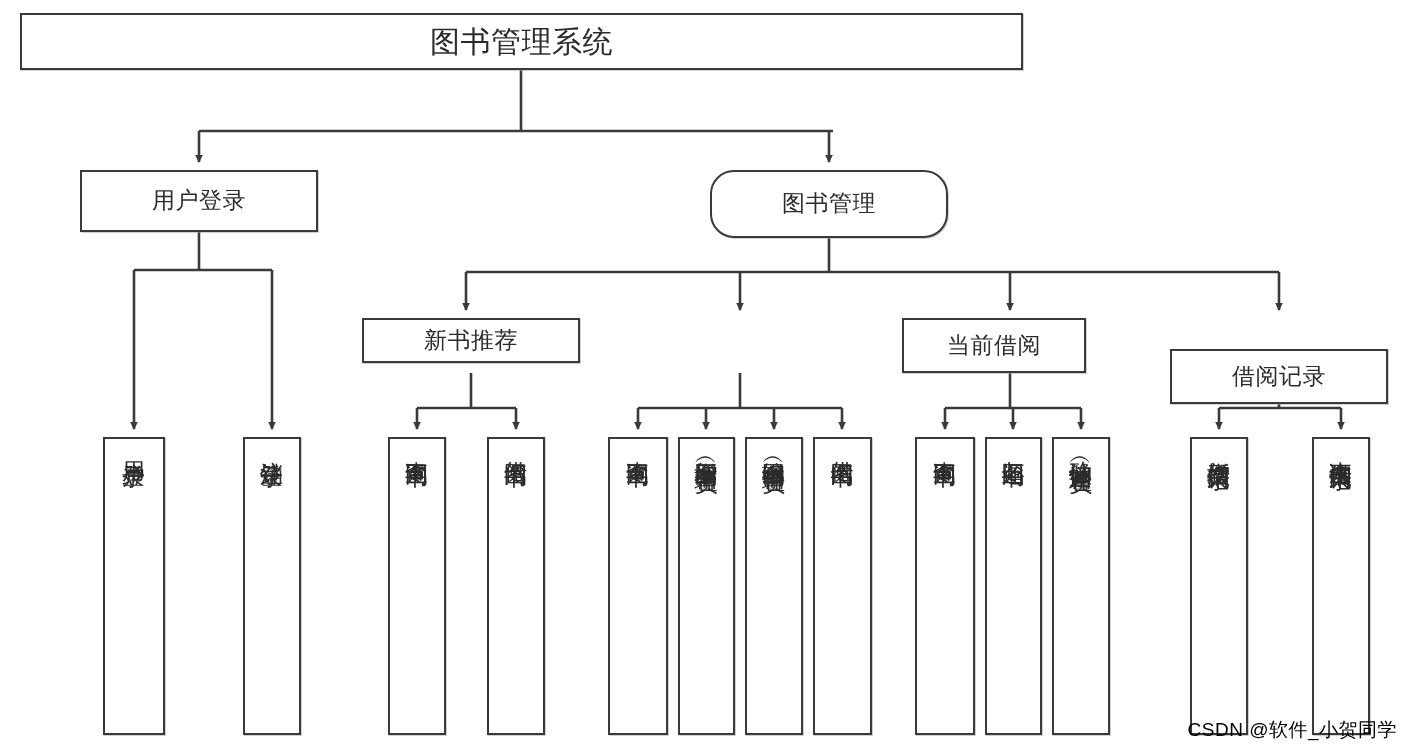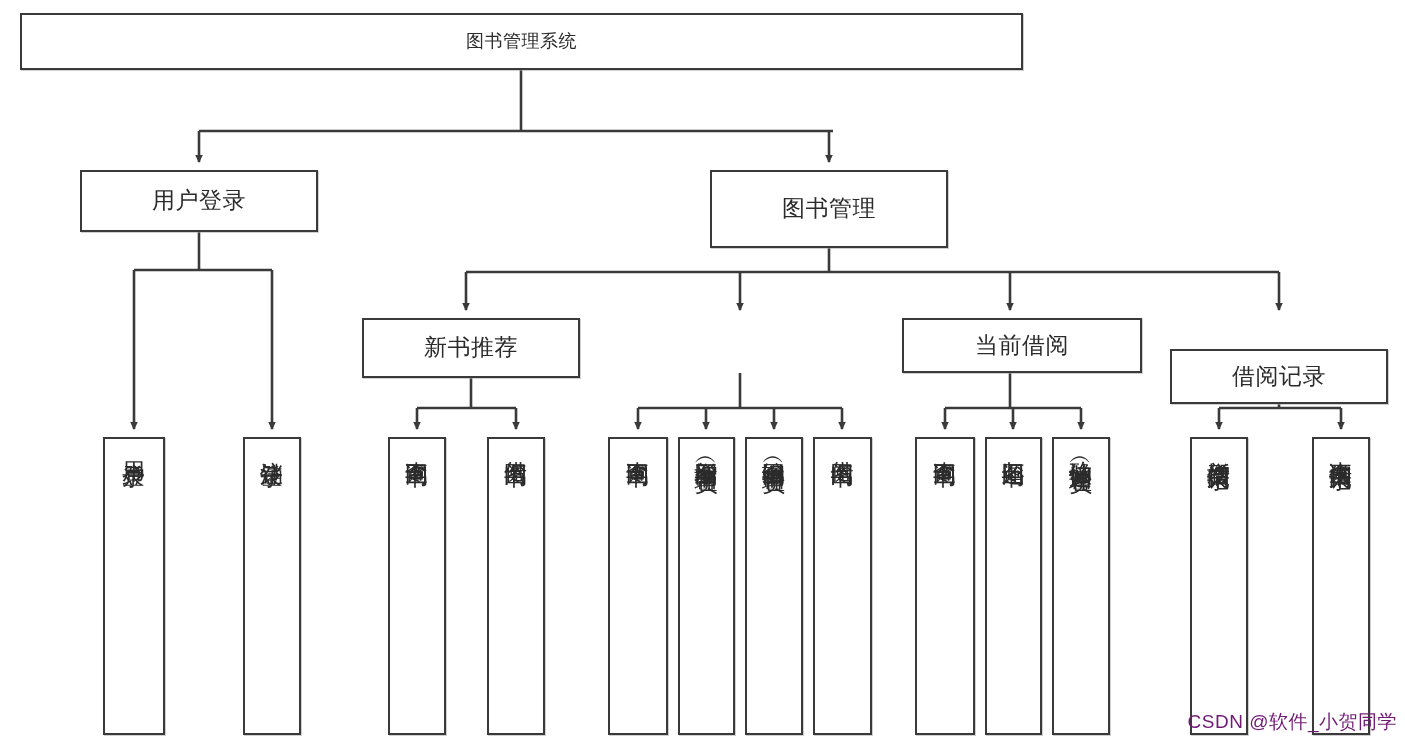--- a/index.html
+++ b/index.html
@@ -42,41 +42,41 @@
     display: block;
     text-align: center;
     letter-spacing: 0.5px;
     line-height: 1.18;
   }
   .node.horiz .node-label {
     writing-mode: horizontal-tb;
     font-size: 23px;
   }
   .node.root .node-label {
-    font-size: 18px;
+    font-size: 30px;
   }
   .node.vert {
     align-items: flex-start;
     justify-content: center;
     padding-top: 4px;
   }
   .node.vert .node-label {
     writing-mode: vertical-rl;
     text-orientation: upright;
     font-size: 23px;
     line-height: 1.05;
     letter-spacing: 1.5px;
     white-space: nowrap;
   }
   #watermark {
     position: absolute;
     right: 8px;
-    bottom: 12px;
+    bottom: 4px;
     font-size: 19px;
-    color: #701a75;
+    color: #000000;
     letter-spacing: 0.5px;
     user-select: none;
     white-space: nowrap;
   }
 </style>
 </head>
 <body>
 
 <div id="diagram-root">
 
@@ -132,28 +132,28 @@
     </g>
   </svg>
 
   <div class="node horiz root" style="left:20px; top:13px; width:1003px; height:57px;">
     <span class="node-label">图书管理系统</span>
   </div>
 
   <div class="node horiz" style="left:80px; top:170px; width:238px; height:62px;">
     <span class="node-label">用户登录</span>
   </div>
-  <div class="node horiz" style="left:710px; top:170px; width:238px; height:78px;">
+  <div class="node horiz" style="left:710px; top:170px; width:238px; height:68px;border-radius:24px;">
     <span class="node-label">图书管理</span>
   </div>
 
-  <div class="node horiz" style="left:362px; top:318px; width:218px; height:60px;">
+  <div class="node horiz" style="left:362px; top:318px; width:218px; height:45px;">
     <span class="node-label">新书推荐</span>
   </div>
-  <div class="node horiz" style="left:902px; top:318px; width:240px; height:55px;">
+  <div class="node horiz" style="left:902px; top:318px; width:184px; height:55px;">
     <span class="node-label">当前借阅</span>
   </div>
   <div class="node horiz" style="left:1170px; top:318px; width:218px; height:55px;margin-top:31px;">
     <span class="node-label">借阅记录</span>
   </div>
 
   <div class="node vert" style="left:103px; top:437px; width:62px; height:298px;">
     <span class="node-label">用户登录</span>
   </div>
   <div class="node vert" style="left:243px; top:437px; width:58px; height:298px;">

